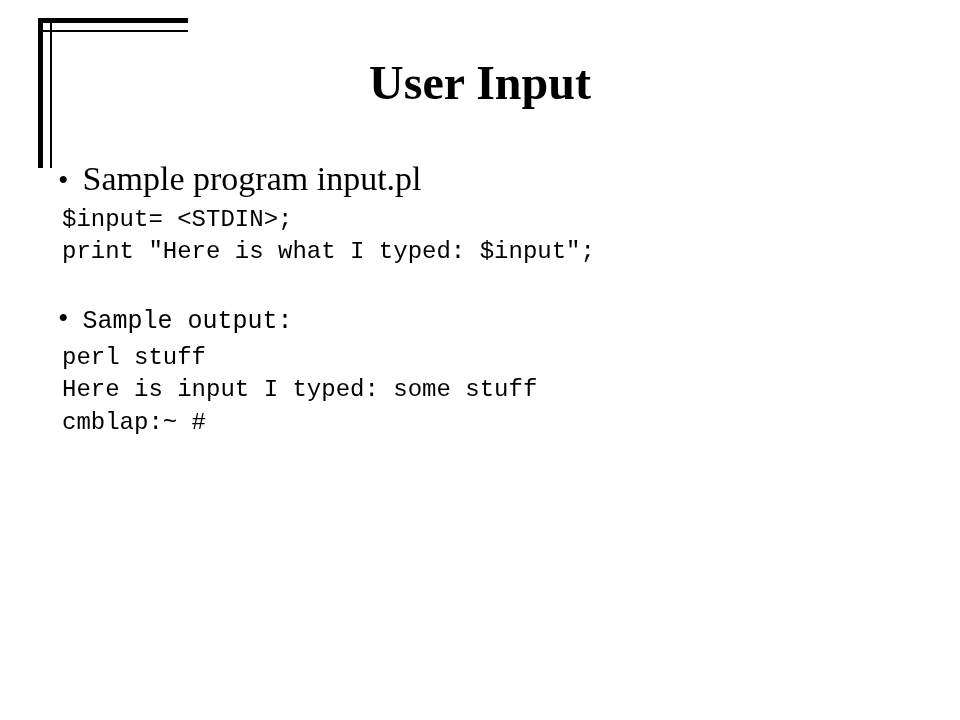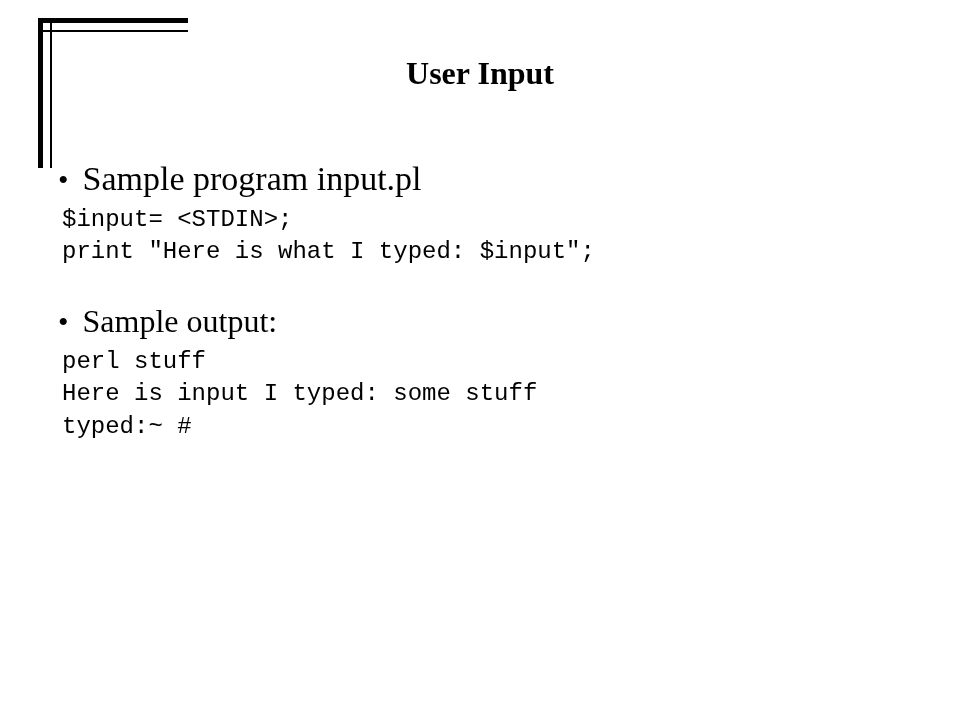--- a/index.html
+++ b/index.html
@@ -49,21 +49,21 @@
       background: #000;
     }
     .slide-title {
       position: absolute;
       top: 55px;
       left: 0;
       width: 100%;
       text-align: center;
       font-family: "Times New Roman", Times, serif;
       font-weight: bold;
-      font-size: 32px;
+      font-size: 48px;
     }
     .content {
       position: absolute;
       top: 160px;
       left: 62px;
       right: 40px;
     }
     .bullet-item {
       display: flex;
       align-items: baseline;
@@ -73,22 +73,22 @@
       font-size: 30px;
       line-height: 1;
       margin-right: 14px;
       margin-left: -4px;
     }
     .bullet-text-serif {
       font-family: "Times New Roman", Times, serif;
       font-size: 34px;
     }
     .bullet-text-sans {
-      font-family: Liberation Serif, serif;
-      font-size: 32px;
+      font-family: Liberation Mono, monospace;
+      font-size: 25px;
     }
     .code-line {
       font-family: "Courier New", Courier, monospace;
       font-size: 24px;
       line-height: 1.35;
       white-space: pre;
     }
     .spacer {
       height: 34px;
     }
@@ -117,15 +117,15 @@
 
   <div class="spacer"></div>
 
   <div class="bullet-item">
     <span class="bullet-dot">•</span>
     <span class="bullet-text-sans">Sample output:</span>
   </div>
 
   <div class="code-line">perl stuff</div>
   <div class="code-line">Here is input I typed: some stuff</div>
-  <div class="code-line">typed:~ #</div>
+  <div class="code-line">cmblap:~ #</div>
 
 </div>
 
 </body></html>

